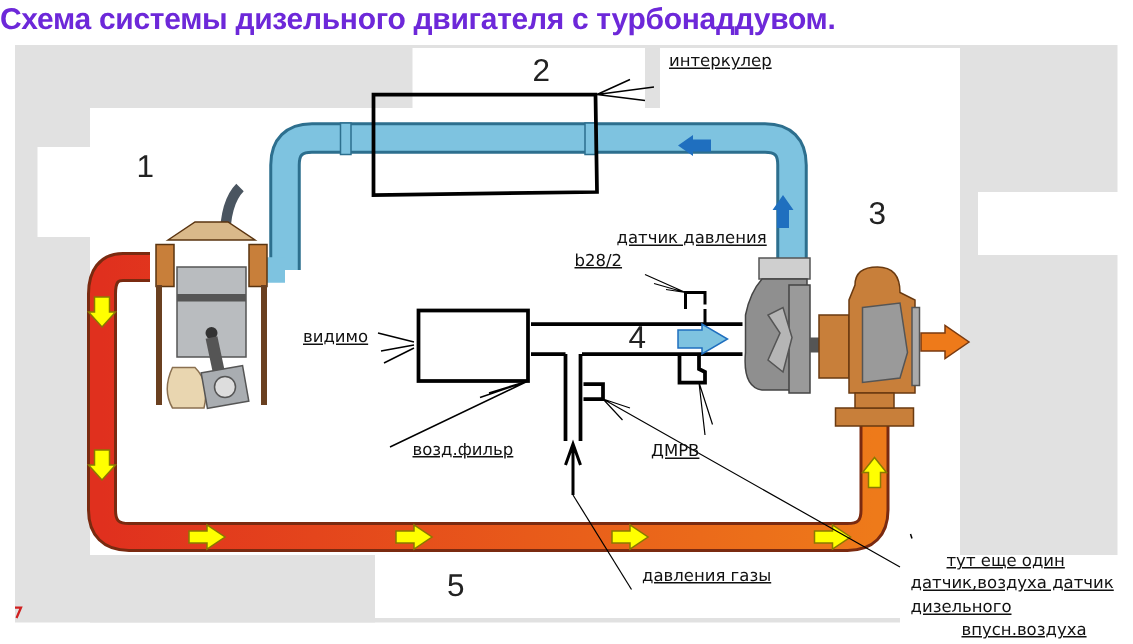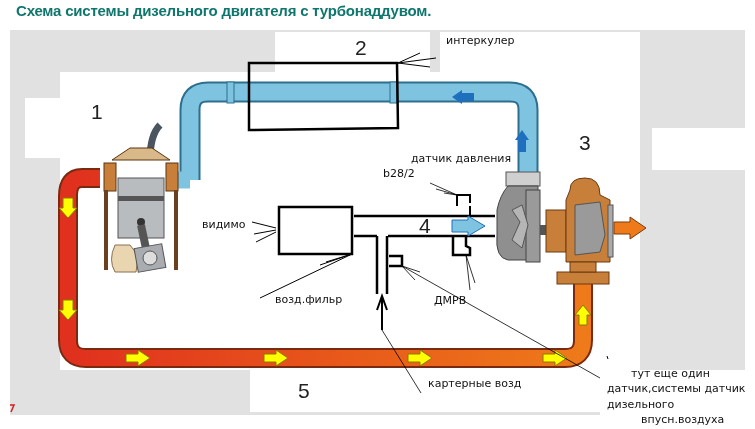--- a/index.html
+++ b/index.html
@@ -1,19 +1,19 @@
 <!DOCTYPE html>
 <html><head>
 <meta charset="utf-8">
 <style>
   html, body { margin:0; padding:0; background:#ffffff; }
   body { width:755px; height:429px; position:relative; overflow:hidden; font-family:"Liberation Sans", sans-serif; }
-  .title { position:absolute; left:16px; top:2px; font-size:15px; font-weight:bold; color:#0f766e; letter-spacing:-0.2px; white-space:nowrap; }
+  .title { position:absolute; left:0; top:2px; font-size:20px; font-weight:bold; color:#6d28d9; letter-spacing:-0.2px; white-space:nowrap; }
   svg.diagram { position:absolute; left:0; top:0; }
-  .lbl { position:absolute; font-family:"DejaVu Sans", sans-serif; font-size:11px; color:#111; white-space:nowrap; line-height:15px; }
+  .lbl { position:absolute; font-family:"DejaVu Sans", sans-serif; font-size:11px; color:#111; white-space:nowrap; line-height:15px;text-decoration:underline; }
   .num { position:absolute; font-family:"Liberation Sans", sans-serif; font-size:21px; color:#222; }
 </style>
 </head>
 <body>
 
 <svg class="diagram" width="755" height="429" viewBox="0 0 755 429">
   <defs>
     <linearGradient id="exhGrad" x1="0" y1="0" x2="1" y2="0">
       <stop offset="0" stop-color="#e0301e"></stop>
       <stop offset="0.55" stop-color="#e85a1a"></stop>
@@ -127,17 +127,17 @@
 <div class="num" style="left:579px;top:131px;">3</div>
 <div class="num" style="left:419px;top:214px;">4</div>
 <div class="num" style="left:298px;top:379px;">5</div>
 
 <div class="lbl" style="left:446px;top:33px;">интеркулер</div>
 <div class="lbl" style="left:383px;top:151px;margin-left:28px;">датчик давления</div>
 <div class="lbl" style="left:383px;top:166px;">b28/2</div>
 <div class="lbl" style="left:202px;top:217px;">видимо</div>
 <div class="lbl" style="left:275px;top:292px;">возд.фильр</div>
 <div class="lbl" style="left:434px;top:293px;text-align:right;">ДМРВ</div>
-<div class="lbl" style="left:428px;top:376px;">картерные возд</div>
+<div class="lbl" style="left:428px;top:376px;">давления газы</div>
 <div class="lbl" style="left:631px;top:366px;">тут еще один</div>
-<div class="lbl" style="left:607px;top:381px;">датчик,системы датчик</div>
+<div class="lbl" style="left:607px;top:381px;">датчик,воздуха датчик</div>
 <div class="lbl" style="left:607px;top:397px;">дизельного</div>
 <div class="lbl" style="left:641px;top:412px;">впусн.воздуха</div>
 
 </body></html>

